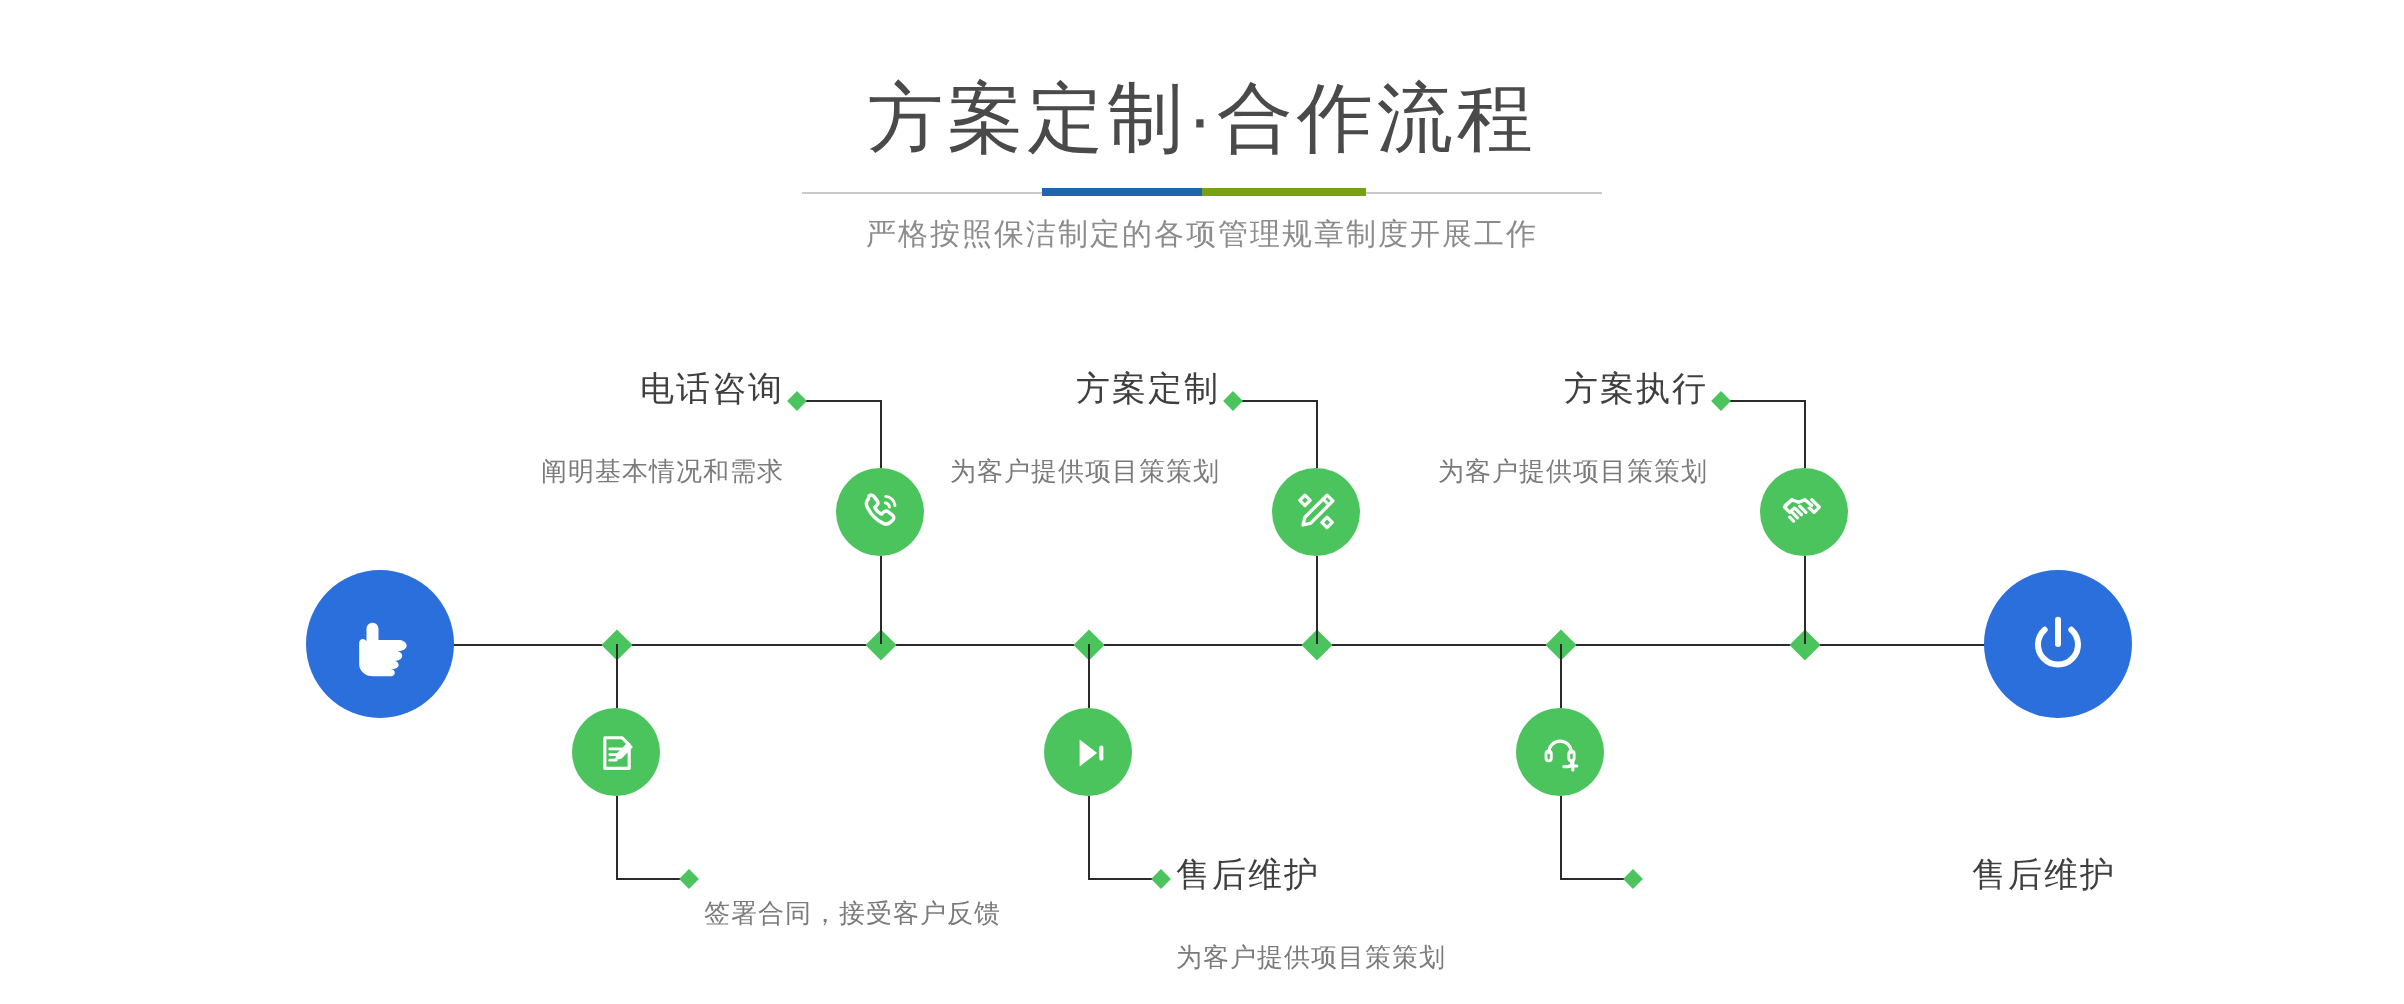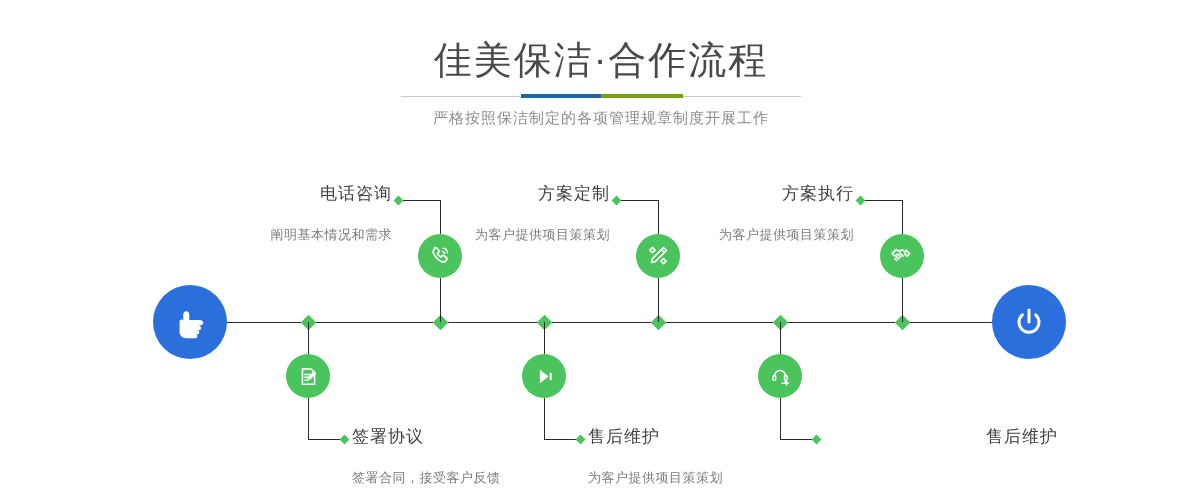--- a/index.html
+++ b/index.html
@@ -142,21 +142,20 @@
   .tip-dot {
     position: absolute;
     width: 7px;
     height: 7px;
     transform: rotate(45deg);
   }
 
   
   .label-block {
     position: absolute;
-    font-family: Liberation Mono, monospace;
   }
   .label-title {
     font-size: 17px;
     line-height: 22px;
     color: #3f3f3f;
     letter-spacing: 1px;
     white-space: nowrap;
   }
   .label-desc {
     font-size: 13px;
@@ -168,21 +167,21 @@
   }
   .label-top  { text-align: right; }
   .label-bot  { text-align: left; }
 
   svg { display: block; }
 </style>
 </head>
 <body>
 
 <div id="header">
-  <div id="page-title" style="color: rgb(74, 74, 74);">佳美保洁·合作流程</div>
+  <div id="page-title" style="color: rgb(74, 74, 74);">方案定制·合作流程</div>
 
   <div id="title-divider">
     <div id="divider-hairline"></div>
     <div class="divider-seg" id="divider-seg-blue" style="background: rgb(31, 101, 172);"></div>
     <div class="divider-seg" id="divider-seg-green" style="background: rgb(120, 160, 19);"></div>
   </div>
 
   <div id="page-subtitle">严格按照保洁制定的各项管理规章制度开展工作</div>
 </div>
 
@@ -244,21 +243,20 @@
         <line x1="11.4" y1="17.0" x2="17.0" y2="17.0" stroke="#ffffff" stroke-width="1.8" stroke-linecap="round"></line>
         <line x1="11.4" y1="20.6" x2="15.4" y2="20.6" stroke="#ffffff" stroke-width="1.8" stroke-linecap="round"></line>
         <path fill="#ffffff" d="M23.0 9.0l3.2 3.2-7.4 7.4-4.0 0.8 0.8-4.0z"></path>
       </svg>
     </span>
   </div>
   <div class="elbow-v" style="left: 308px; top: 248px; height: 41px; background: rgb(43, 43, 43);"></div>
   <div class="elbow-h" style="left: 308px; top: 289px; width: 36px; background: rgb(43, 43, 43);"></div>
   <div class="tip-dot" style="left: 341px; top: 286px; background: rgb(76, 196, 94);"></div>
   <div class="label-block label-bot" style="left:352px; top:277px; width:280px;">
-    <div class="label-title">签署协议</div>
     <div class="label-desc">签署合同，接受客户反馈</div>
   </div>
 
   <div class="diamond" style="left: 653px; top: 167px; background: rgb(76, 196, 94);"></div>
   <div class="stem" style="left: 658px; top: 128px; height: 44px; background: rgb(43, 43, 43);"></div>
   <div class="node" style="left: 636px; top: 84px; background: rgb(76, 196, 94);">
     <span>
       <svg width="26" height="26" viewBox="0 0 32 32" aria-hidden="true">
         <path fill="none" stroke="#ffffff" stroke-width="2.0" stroke-linejoin="round" d="M22.8 5.6l3.6 3.6-13.6 13.6-4.8 1.2 1.2-4.8z"></path>
         <line x1="20.4" y1="8.0" x2="24.0" y2="11.6" stroke="#ffffff" stroke-width="1.8"></line>

